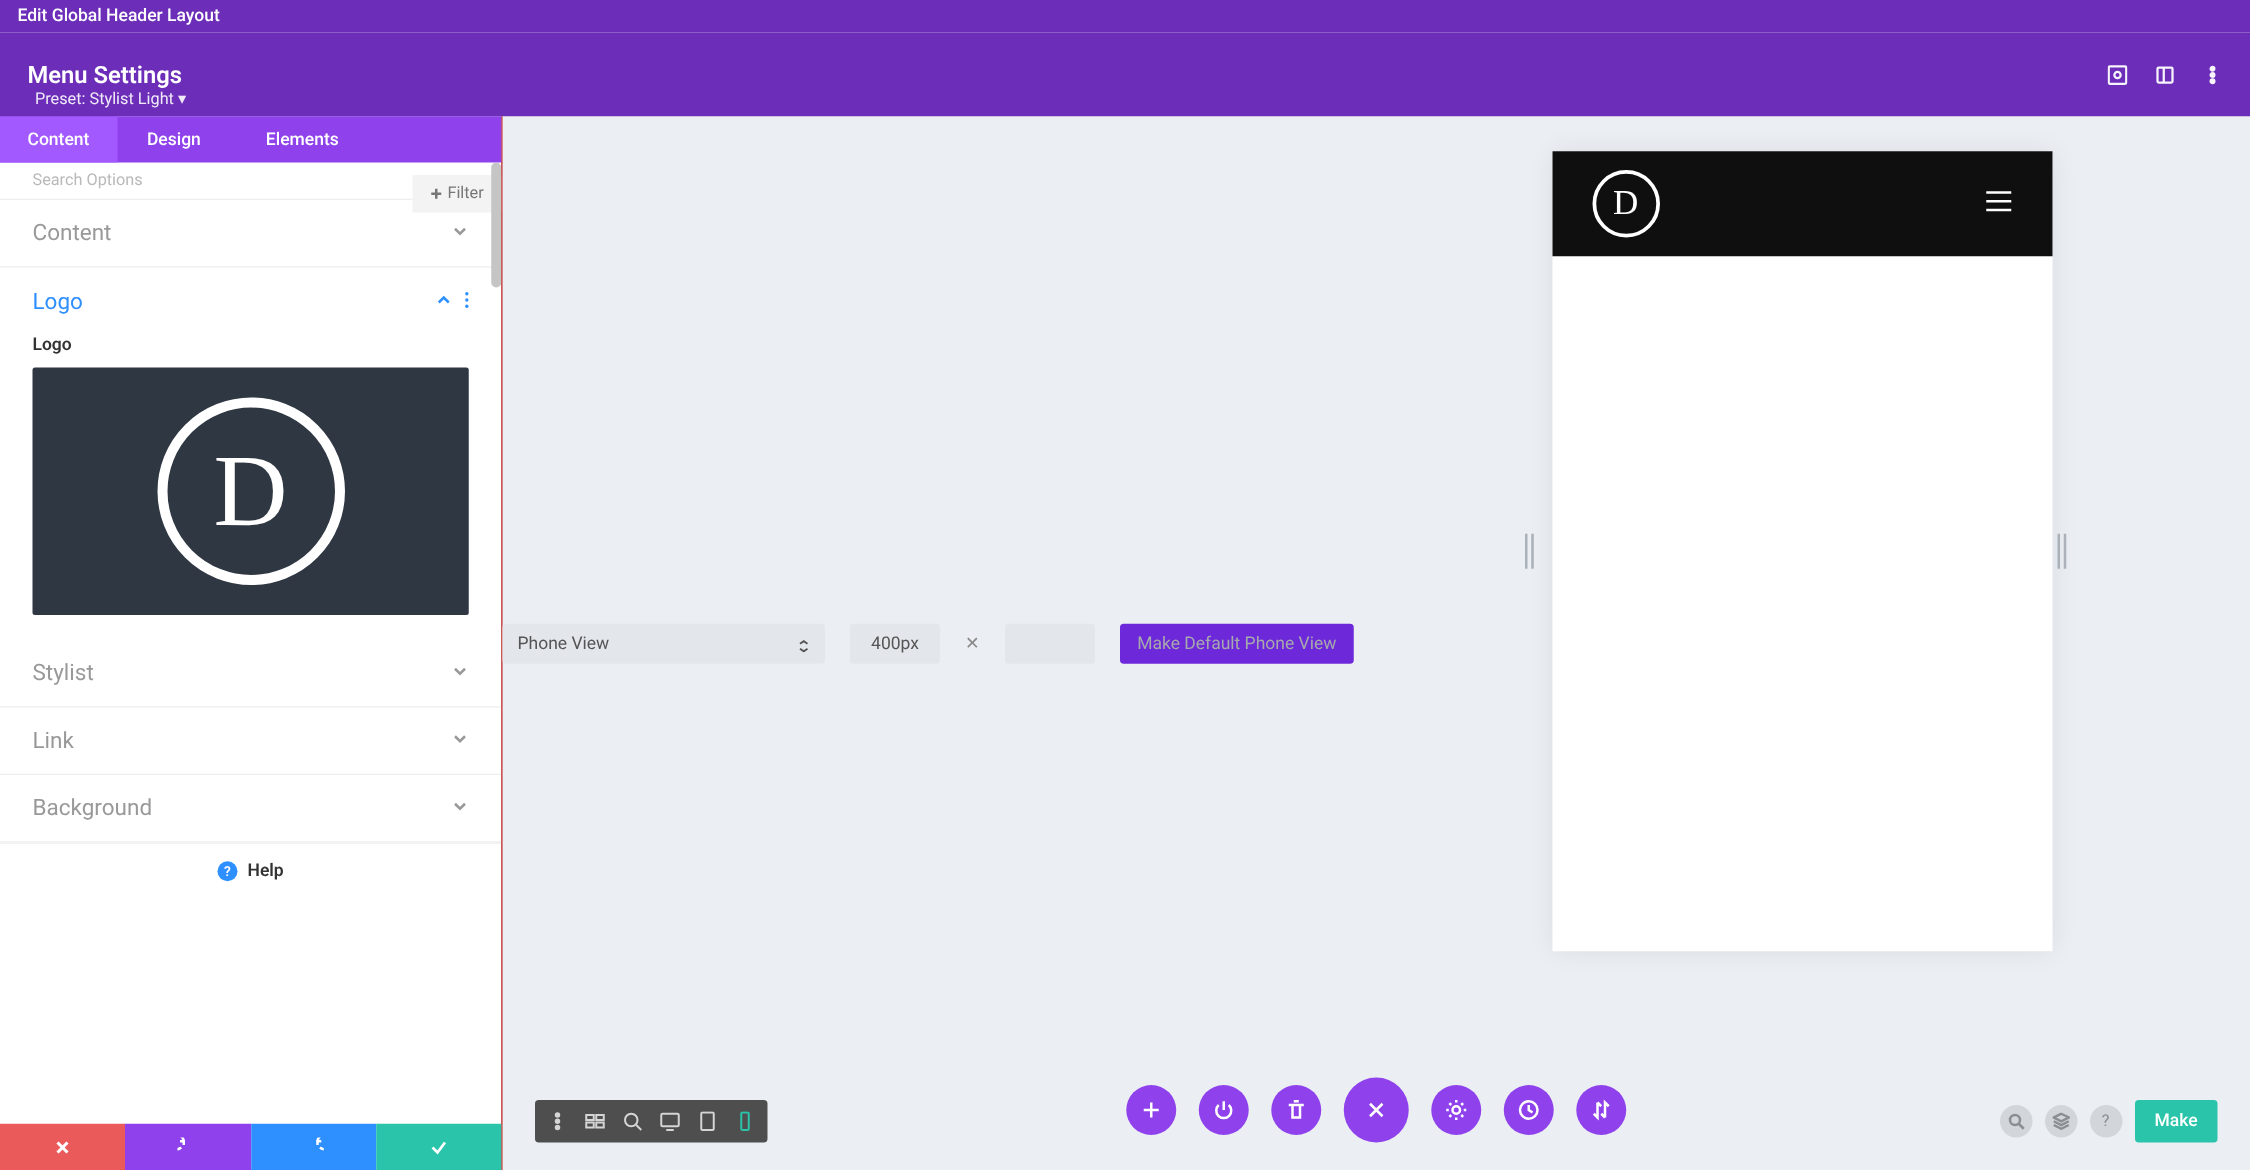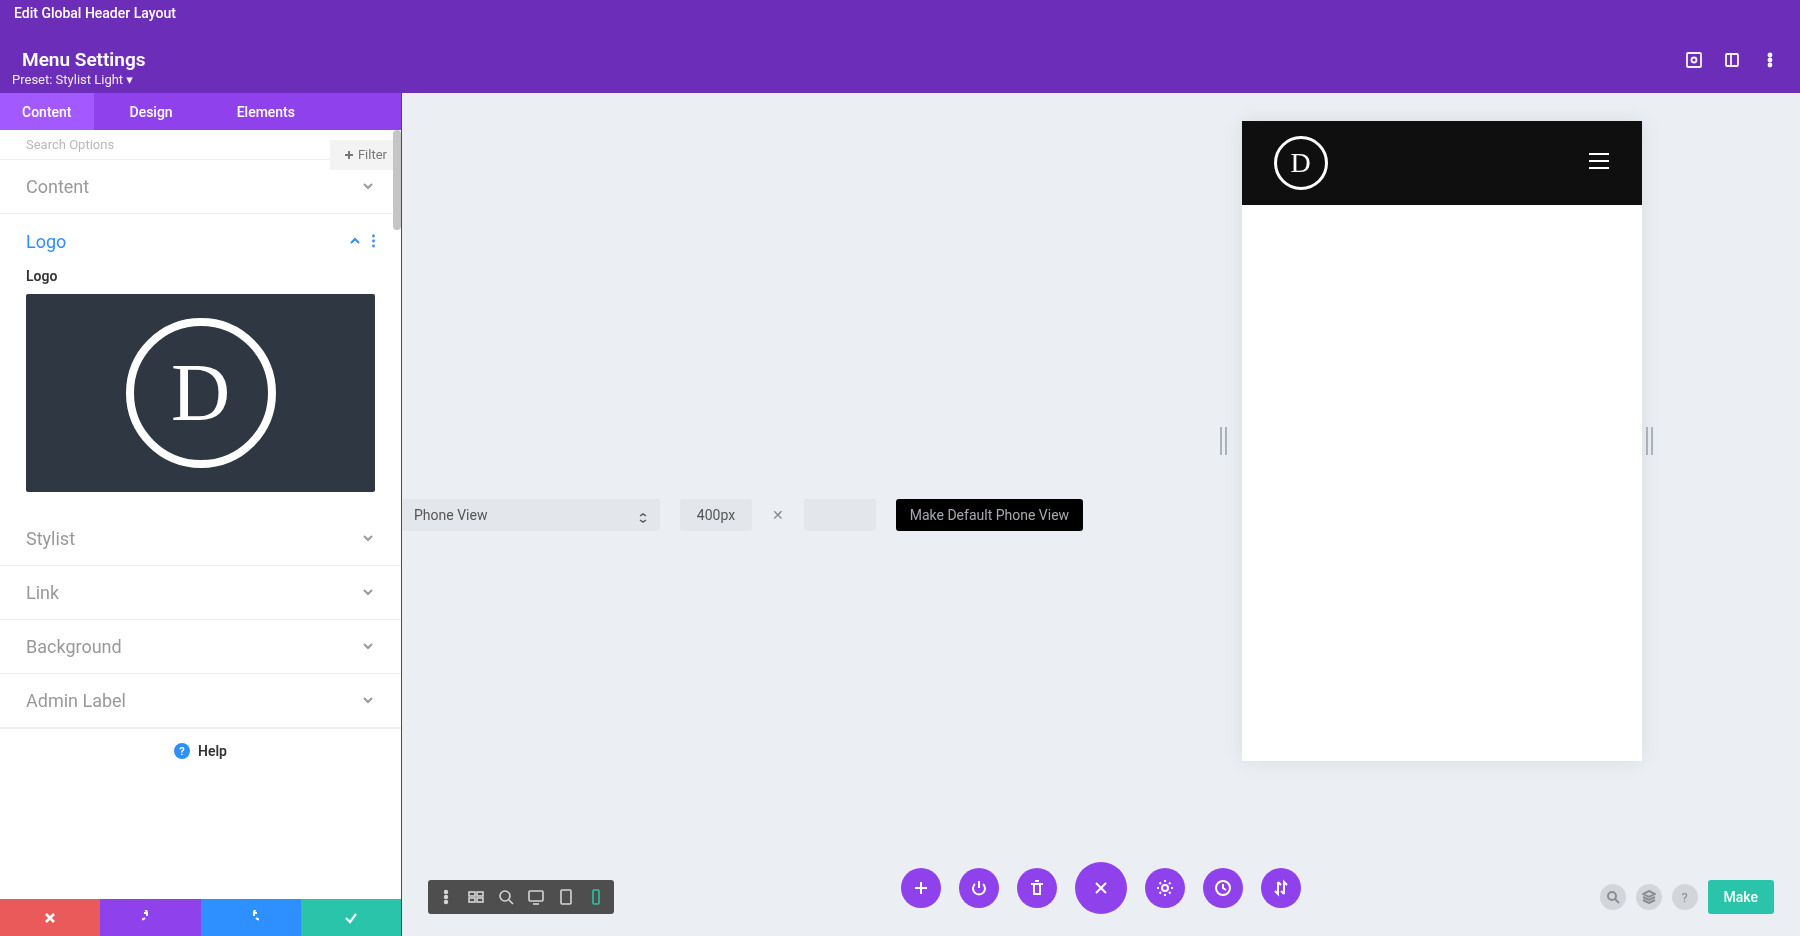--- a/index.html
+++ b/index.html
@@ -3,32 +3,32 @@
 <meta charset="utf-8">
 <style>
 * { margin: 0; padding: 0; box-sizing: border-box; font-family: -apple-system, BlinkMacSystemFont, "Segoe UI", Roboto, sans-serif; }
 html, body { width: 100%; height: 100%; overflow: hidden; background: #ebeff3; }
 
 .top-bar { background: #6c2eb9; color: #fff; height: 26px; display: flex; align-items: center; padding: 0 14px; font-size: 14px; font-weight: 500; justify-content: space-between; }
 .top-bar .close { cursor: pointer; font-size: 18px; }
 
 .sub-bar { background: #6c2eb9; color: #fff; height: 67px; display: flex; align-items: center; padding: 0 22px; position: relative; }
 .sub-title { font-size: 19px; font-weight: 600; }
-.sub-preset { font-size: 13px; opacity: .9; position: absolute; left: 12px; bottom: 6px; }
+.sub-preset { font-size: 13px; opacity: .9; position: absolute; left: 28px; bottom: 6px; }
 .sub-actions { margin-left: auto; display: flex; gap: 22px; }
 .icon-btn { width: 16px; height: 16px; display: inline-flex; align-items: center; justify-content: center; cursor: pointer; opacity: .95; }
 .icon-btn svg { width: 16px; height: 16px; fill: none; stroke: #fff; stroke-width: 1.8; }
 
 .app { display: flex; height: calc(100% - 93px); }
 
 .panel { width: 402px; background: #fff; display: flex; flex-direction: column; border-right: 1px solid #b91c1c; }
 .tabs { display: flex; background: #8f42ec; height: 37px; }
 .tab { flex: 0 0 auto; padding: 0 22px; color: #fff; font-size: 14px; font-weight: 500; display: flex; align-items: center; cursor: pointer; }
 .tab.active { background: #a259ff; }
-.tab:nth-child(2){ padding:0 36px;}
+.tab:nth-child(2){ padding:0 24px;}
 .tab:nth-child(3){ padding:0 28px;}
 
 .panel-scroll { flex: 1; overflow-y: auto; position: relative; }
 .search-row { display: flex; align-items: center; height: 30px; padding: 0 0 0 26px; font-size: 13px; color: #b9b9b9; border-bottom: 1px solid #eee; }
 .filter-btn { margin-left: auto; background: #f3f3f3; color: #777; font-size: 13px; height: 30px; padding: 11px 14px; display: flex; align-items: center; gap: 4px; cursor: pointer; margin-top: 20px; }
 .filter-btn svg { width: 10px; height: 10px; stroke: #777; stroke-width: 2; }
 
 .toggle { padding: 0 26px; height: 54px; display: flex; align-items: center; font-size: 18px; color: #999; border-bottom: 1px solid #eee; cursor: pointer; }
 .toggle.open { color: #2e8fff; border-bottom: none; }
 .toggle .chev { margin-left: auto; }
@@ -56,21 +56,21 @@
 .btn-save { background: #29c4a9; }
 
 .canvas { flex: 1; display: flex; position: relative; }
 .canvas-top { display: flex; align-items: center; justify-content: center; gap: 20px; padding: 18px 0; }
 .dropdown { width: 258px; height: 32px; background: #e3e6ea; border: none; border-radius: 3px; padding: 0 12px; font-size: 14px; color: #555; cursor: pointer; display: flex; align-items: center; justify-content: space-between; }
 .dropdown .dd-ic { width: 10px; height: 10px; }
 .dropdown .dd-ic svg { width: 10px; height: 10px; stroke: #555; stroke-width: 1.5; fill: none; }
 .dim-input { width: 72px; height: 32px; background: #e3e6ea; border: none; border-radius: 3px; text-align: center; font-size: 14px; color: #555; }
 .dim-x { font-size: 14px; color: #888; }
 .dim-input.blank { width: 72px; }
-.make-default { height: 32px; background: #000000; color: #a6a9ad; border: none; border-radius: 3px; padding: 0 14px; font-size: 14px; cursor: pointer; }
+.make-default { height: 32px; background: #6d28d9; color: #a6a9ad; border: none; border-radius: 3px; padding: 0 14px; font-size: 14px; cursor: pointer; }
 
 .preview-wrap { flex: 1; display: flex; align-items: flex-start; justify-content: center; position: relative; }
 .preview { width: 400px; height: 640px; background: #fff; box-shadow: 0 0 20px rgba(0,0,0,.08); position: relative; margin-top: 28px; }
 .preview-header { background: #0f0f0f; height: 84px; display: flex; align-items: center; padding: 0 32px; justify-content: space-between; }
 .preview-header .d-circle { width: 54px; height: 54px; border: 3px solid #fff; border-radius: 50%; display: flex; align-items: center; justify-content: center; }
 .preview-header .d-letter { font-family: Georgia, serif; font-size: 28px; color: #fff; }
 .ham svg { width: 22px; height: 18px; stroke: #fff; stroke-width: 2; }
 .resize-handle { position: absolute; top: 50%; width: 18px; height: 28px; display: flex; gap: 3px; transform: translateY(-50%); }
 .resize-handle.left { left: -22px; }
 .resize-handle.right { right: -22px; }
@@ -191,26 +191,20 @@
         <span class="chev"><svg viewBox="0 0 14 14">
               <path d="M3 5 L7 9 L11 5"></path>
             </svg></span>
       </div>
       <div class="toggle">
         <span>Background</span>
         <span class="chev"><svg viewBox="0 0 14 14">
               <path d="M3 5 L7 9 L11 5"></path>
             </svg></span>
       </div>
-      <div class="toggle toggle-last">
-        <span>Admin Label</span>
-        <span class="chev"><svg viewBox="0 0 14 14">
-              <path d="M3 5 L7 9 L11 5"></path>
-            </svg></span>
-      </div>
 
       <div class="help-row">
         <span class="q">?</span>
         <span>Help</span>
       </div>
     </div>
     <div class="panel-footer">
       <button class="btn-cancel">
           <svg viewBox="0 0 16 16">
             <path d="M4 4 L12 12 M12 4 L4 12" stroke="#fff" stroke-width="2.5"></path>

